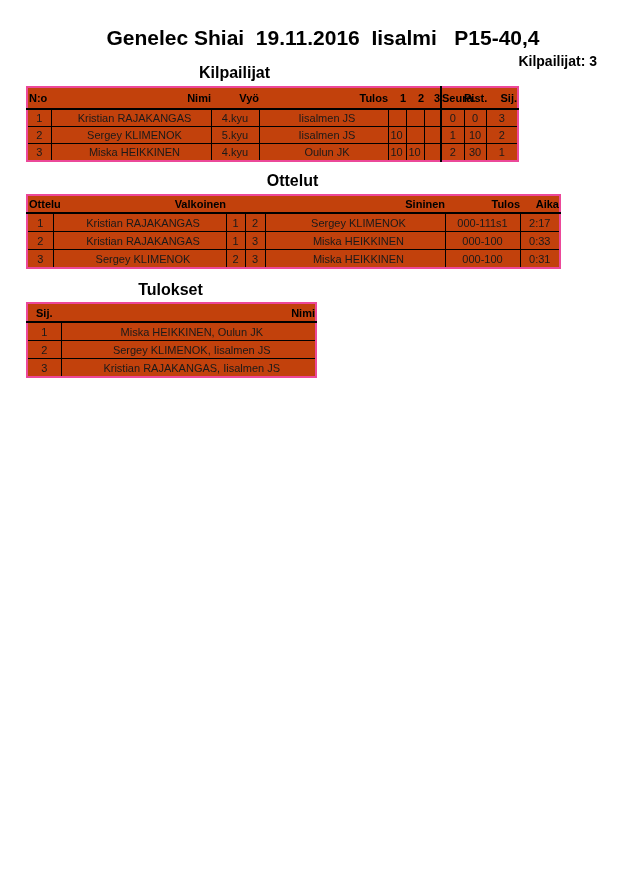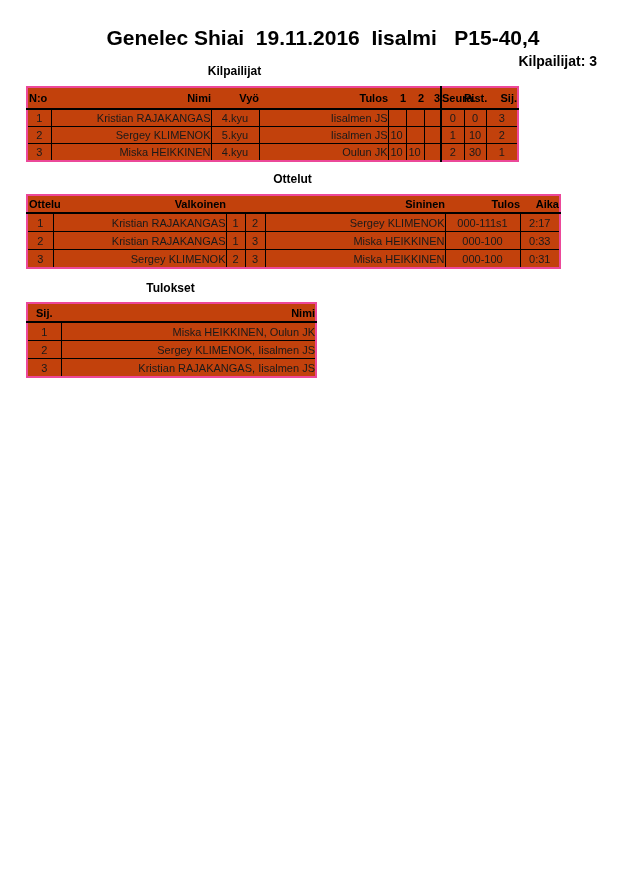--- a/index.html
+++ b/index.html
@@ -9,21 +9,21 @@
     overflow:hidden;
   }
   .page-title{
     position:absolute;top:26px;left:0;width:630px;text-align:center;
     font-size:21px;font-weight:bold;white-space:pre;letter-spacing:0;padding-left:8px;
   }
   .count-label{
     position:absolute;top:53px;right:33px;font-size:14px;font-weight:bold;white-space:pre;
   }
   .sec-heading{
-    position:absolute;font-size:12px;font-weight:bold;text-align:center;white-space:nowrap;
+    position:absolute;font-size:16px;font-weight:bold;text-align:center;white-space:nowrap;
   }
   #h-kilpailijat{top:64px;left:26px;width:417px;}
   #h-ottelut{top:172px;left:26px;width:533px;}
   #h-tulokset{top:281px;left:26px;width:289px;}
 
   table{
     position:absolute;border-collapse:collapse;table-layout:fixed;
     border:2px solid #ec4899;background:#c2410c;
   }
   #t-kilpailijat{top:86px;left:26px;width:491px;}
@@ -40,21 +40,21 @@
   }
   #t-kilpailijat th{height:20px;}
   #t-kilpailijat td{height:16px;}
   #t-ottelut th{height:16px;}
   #t-ottelut td{height:17px;}
   #t-tulokset th{height:17px;}
   #t-tulokset td{height:17px;}
 
   th.edge-left{text-align:left;padding-left:1px;}
   th.pad-left{text-align:left;padding-left:8px;}
-  td.name{text-align:right;padding-left:7px;overflow:hidden;}
+  td.name{text-align:center;padding-left:7px;overflow:hidden;}
   td.score{text-align:left;padding-left:2px;}
   .thickL{border-left:2px solid #000 !important;}
 </style>
 </head>
 <body>
 
 <div class="page-title">Genelec Shiai  19.11.2016  Iisalmi   P15-40,4</div>
 <div class="count-label">Kilpailijat: 3</div>
 
 <div class="sec-heading" id="h-kilpailijat">Kilpailijat</div>

